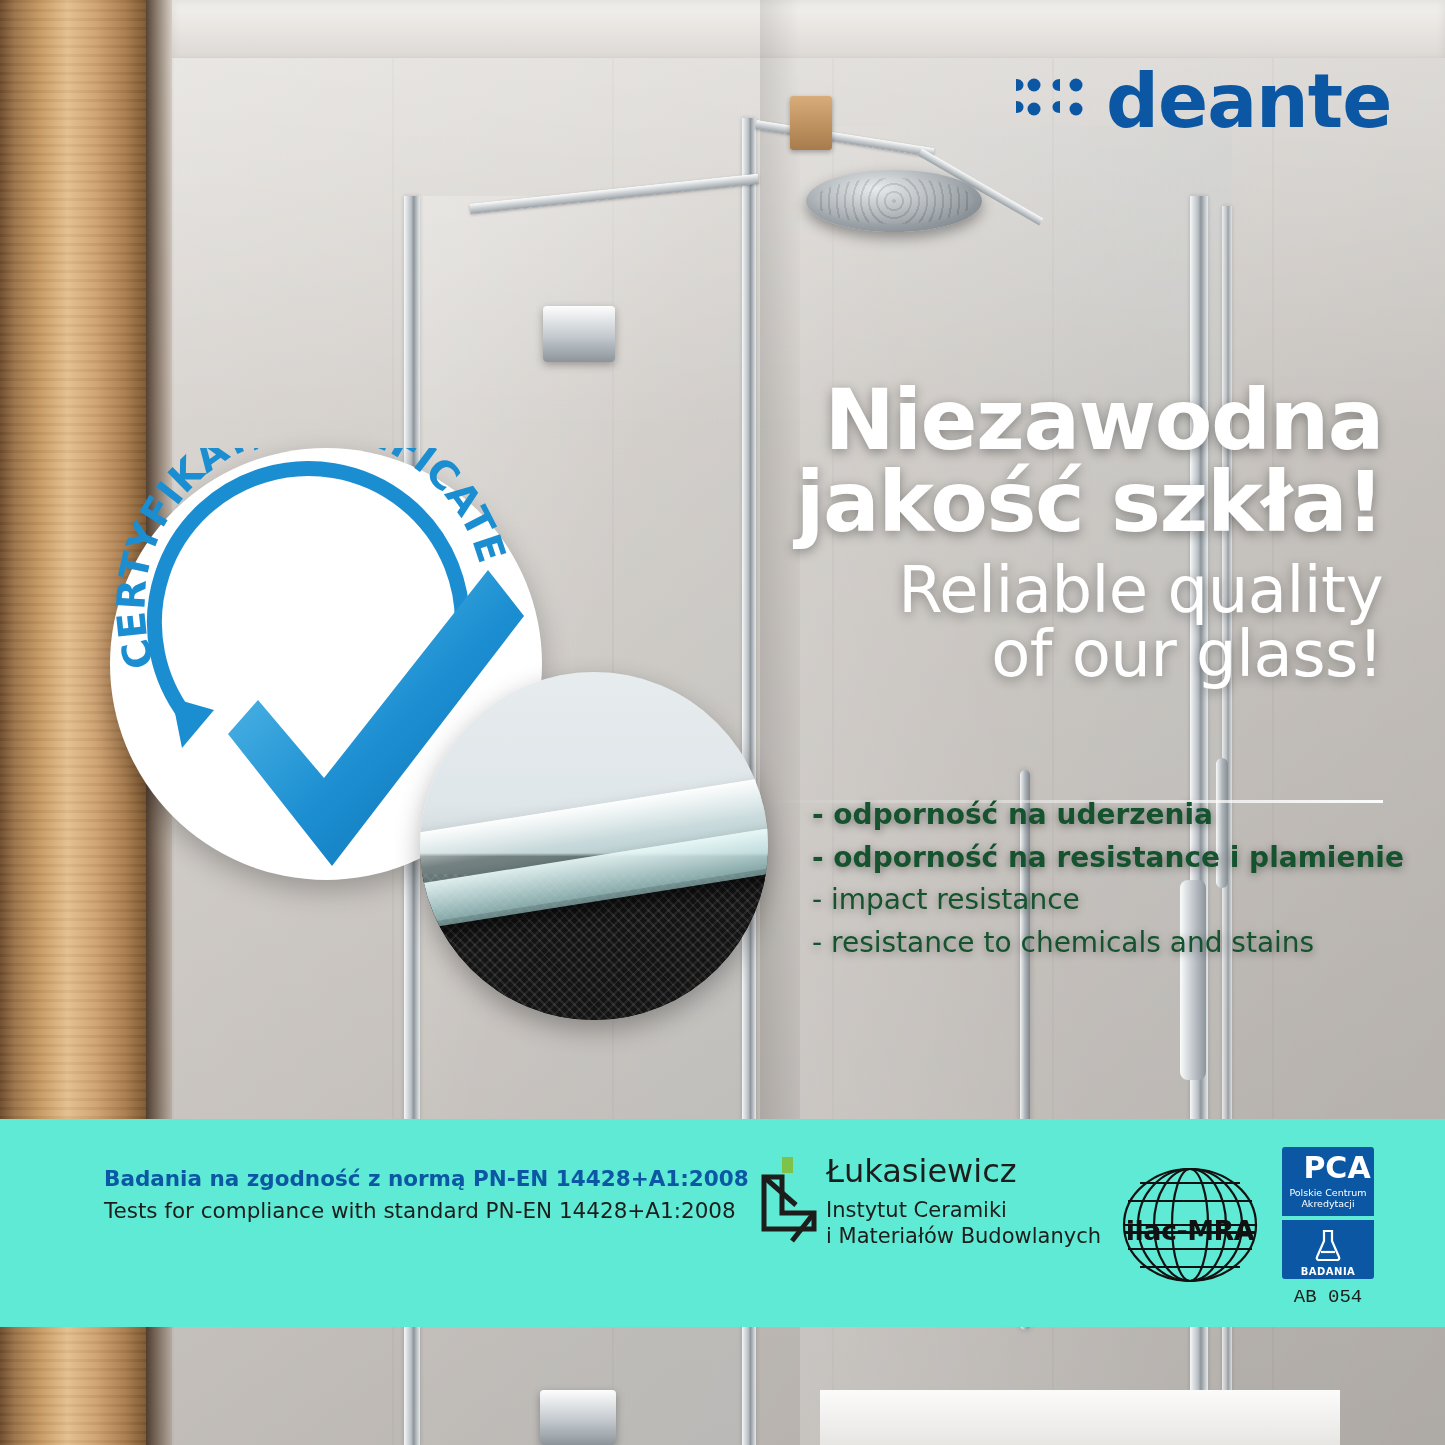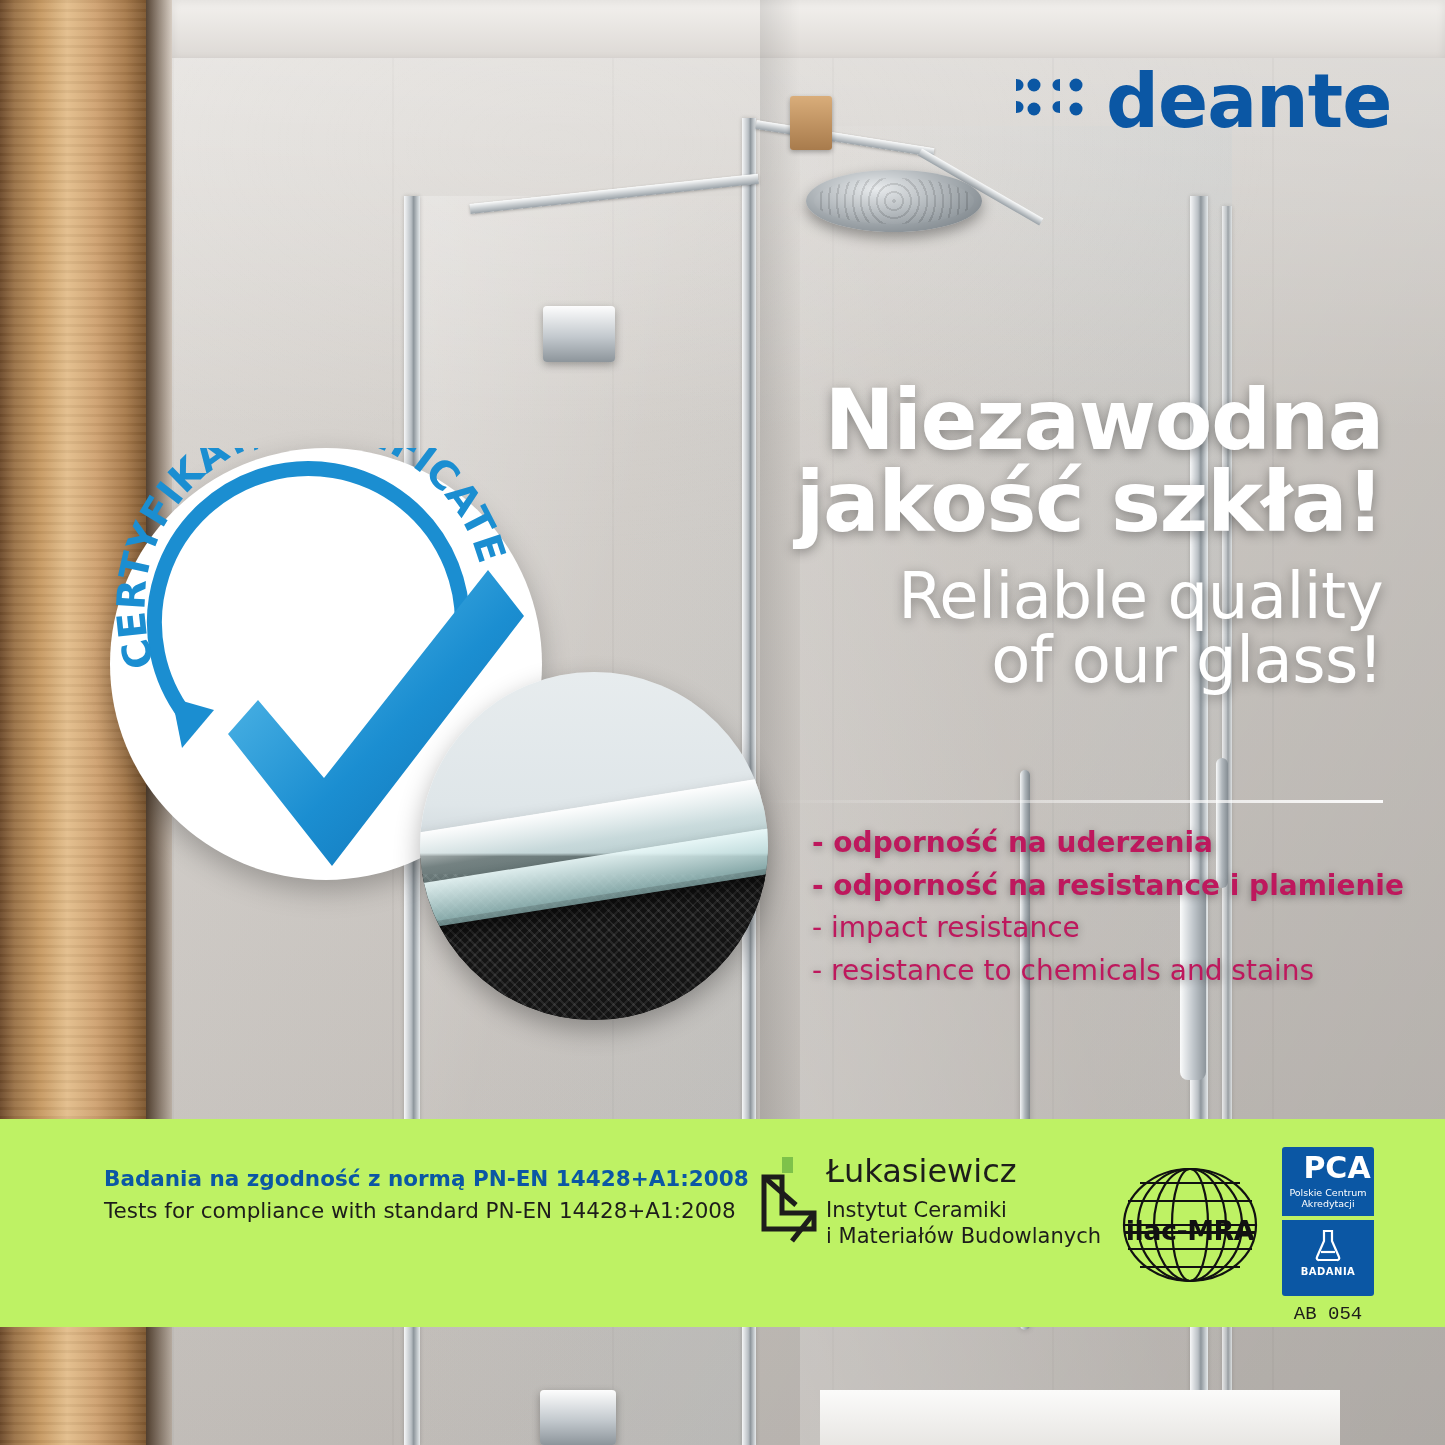--- a/index.html
+++ b/index.html
@@ -139,31 +139,31 @@
   
   .headline{
     position:absolute;right:62px;top:379px;width:620px;text-align:right;color:#ffffff;
   }
   .h1{
     font-size:84px;line-height:.98;font-weight:700;letter-spacing:-1.5px;
     text-shadow:0 3px 12px rgba(0,0,0,.35);
     font-family:"DejaVu Sans", sans-serif;
   }
   .h2{
-    margin-top:20px;
+    margin-top:14px;
     font-size:64px;line-height:1.0;font-weight:400;letter-spacing:-.5px;
     text-shadow:0 3px 12px rgba(0,0,0,.35);
     font-family:"DejaVu Sans", sans-serif;
   }
   .divider{
     position:absolute;right:62px;top:800px;width:620px;height:3px;
     background:linear-gradient(90deg, rgba(255,255,255,0), rgba(255,255,255,.95));
   }
   .bullets{
-    position:absolute;left:812px;top:822px;width:600px;color:#be185d;
+    position:absolute;left:812px;top:794px;width:600px;color:#14532d;
   }
   .bullets div{
     font-size:28px;line-height:1.52;text-shadow:0 2px 8px rgba(0,0,0,.4);
     font-family:"DejaVu Sans", sans-serif;
   }
   .bullets .b-strong{font-weight:700;}
 
   
   .cert{
     position:absolute;left:110px;top:448px;width:432px;height:432px;border-radius:50%;
@@ -191,21 +191,21 @@
   .pc-mesh{
     position:absolute;left:0;bottom:0;width:100%;height:42%;
     background:
       repeating-linear-gradient(45deg, rgba(255,255,255,.09) 0 2px, rgba(0,0,0,0) 2px 7px),
       repeating-linear-gradient(-45deg, rgba(255,255,255,.07) 0 2px, rgba(0,0,0,0) 2px 7px),
       #141414;
   }
 
   
   .footer{
-    position:absolute;left:0;bottom:118px;width:1445px;height:208px;background:#bef264;
+    position:absolute;left:0;bottom:118px;width:1445px;height:208px;background:#5eead4;
     display:flex;align-items:center;
   }
   .f-text{position:absolute;left:104px;top:44px;width:660px;}
   .f-pl{font-size:21.5px;font-weight:700;color:#0b57a4;line-height:1.5;font-family:"DejaVu Sans",sans-serif;}
   .f-en{font-size:21.5px;font-weight:400;color:#1d1d1b;line-height:1.5;font-family:"DejaVu Sans",sans-serif;}
   .luk{position:absolute;left:752px;top:36px;width:360px;display:flex;align-items:flex-start;}
   .luk-txt{color:#1d1d1b;}
   .luk-name{font-size:32px;font-weight:400;line-height:1.05;font-family:"DejaVu Sans",sans-serif;}
   .luk-sub{font-size:21px;line-height:1.28;margin-top:8px;font-family:"DejaVu Sans",sans-serif;}
   .ilac{position:absolute;left:1110px;top:42px;width:160px;height:128px;}
@@ -214,21 +214,21 @@
     font-size:27px;font-weight:700;color:#111;font-family:"DejaVu Sans",sans-serif;letter-spacing:-.5px;
   }
   .ilac-strike{position:absolute;left:14px;top:70px;width:132px;height:3px;background:#111;}
   .pca{position:absolute;left:1282px;top:28px;width:92px;}
   .pca-top{
     background:#0b57a4;color:#fff;border-radius:3px 3px 0 0;padding:6px 0 7px;text-align:center;
   }
   .pca-word{font-size:30px;font-weight:700;line-height:1;font-family:"DejaVu Sans",sans-serif;padding-left:18px;}
   .pca-sub{font-size:9.5px;line-height:1.18;margin-top:4px;font-family:"DejaVu Sans",sans-serif;}
   .pca-bot{
-    background:#0b57a4;color:#fff;margin-top:4px;border-radius:0 0 3px 3px;padding:8px 0 19px;text-align:center;
+    background:#0b57a4;color:#fff;margin-top:4px;border-radius:0 0 3px 3px;padding:8px 0 2px;text-align:center;
   }
   .pca-flask{display:block;margin:0 auto 4px;}
   .pca-badania{font-size:10px;font-weight:700;letter-spacing:.5px;font-family:"DejaVu Sans",sans-serif;}
   .pca-code{margin-top:7px;text-align:center;font-size:19px;color:#1d1d1b;font-family:Liberation Mono, monospace;}
 </style>
 </head>
 <body>
 
 <div class="stage">
 

